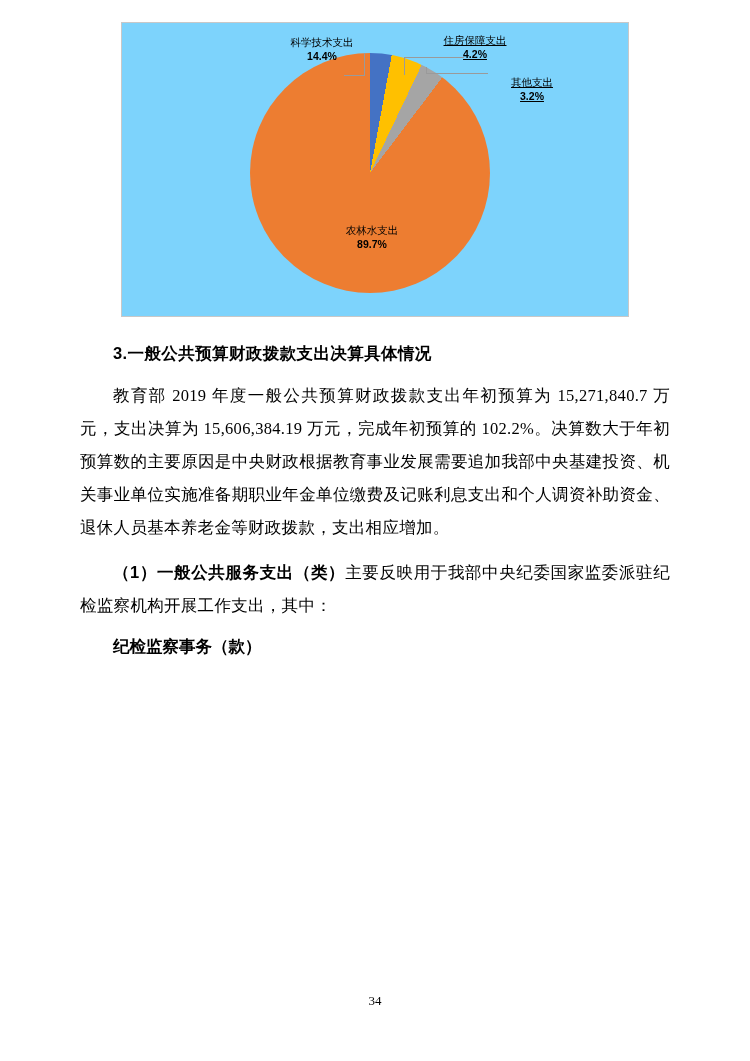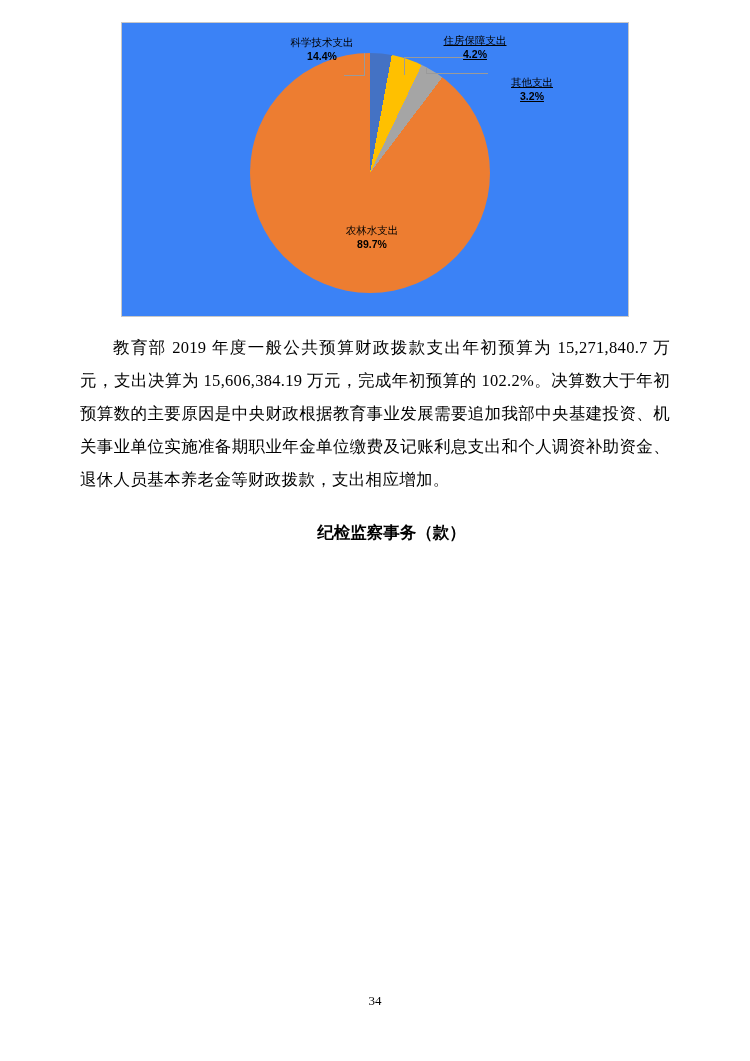--- a/index.html
+++ b/index.html
@@ -33,21 +33,21 @@
     font-family: "Liberation Serif", "DejaVu Serif", serif;
   }
 
   
   .chart-box {
     position: relative;
     margin: 22px auto 0 auto;
     width: 508px;
     height: 295px;
     border: 1px solid #c8c8c8;
-    background: #3b82f6;
+    background: #7dd3fc;
     box-sizing: border-box;
     padding-left: 44px;
   }
   .pie-wrap {
     position: absolute;
     left: 128px;
     top: 30px;
     width: 240px;
     height: 240px;
   }
@@ -107,23 +107,22 @@
   }
   p.body.first { margin-top: 14px; }
   .strongrun {
     font-weight: bold;
     font-family: "Liberation Sans", "DejaVu Sans", sans-serif;
   }
   .h-item {
     font-size: 16.5px;
     font-weight: bold;
     text-indent: 2em;
-    margin-top: 26px;
+    margin-top: 14px;
     font-family: "Liberation Sans", "DejaVu Sans", sans-serif;
-    text-align: center;
   }
   .page-num {
     position: absolute;
     left: 0; right: 0;
     bottom: 52px;
     text-align: center;
     font-size: 13px;
     font-family: "Liberation Serif", "DejaVu Serif", serif;
   }
 </style>
@@ -168,20 +167,24 @@
       <b>3.2%</b>
     </div>
 
     <div class="slice-label lbl-jiaoyu">
       <span>农林水支出</span><br>
       <b>89.7%</b>
     </div>
   </div>
 
 
+  <div class="h-sub">3.一般公共预算财政拨款支出决算具体情况</div>
 
   <p class="body first">教育部 2019 年度一般公共预算财政拨款支出年初预算为 15,271,840.7 万元，支出决算为 15,606,384.19 万元，完成年初预算的 102.2%。决算数大于年初预算数的主要原因是中央财政根据教育事业发展需要追加我部中央基建投资、机关事业单位实施准备期职业年金单位缴费及记账利息支出和个人调资补助资金、退休人员基本养老金等财政拨款，支出相应增加。</p>
 
+  <p class="body">
+    <span class="strongrun">（1）一般公共服务支出（类）</span><span>主要反映用于我部中央纪委国家监委派驻纪检监察机构开展工作支出，其中：</span>
+  </p>
 
   <div class="h-item">纪检监察事务（款）</div>
 
   <div class="page-num">34</div>
 </div>
 
 </body></html>

